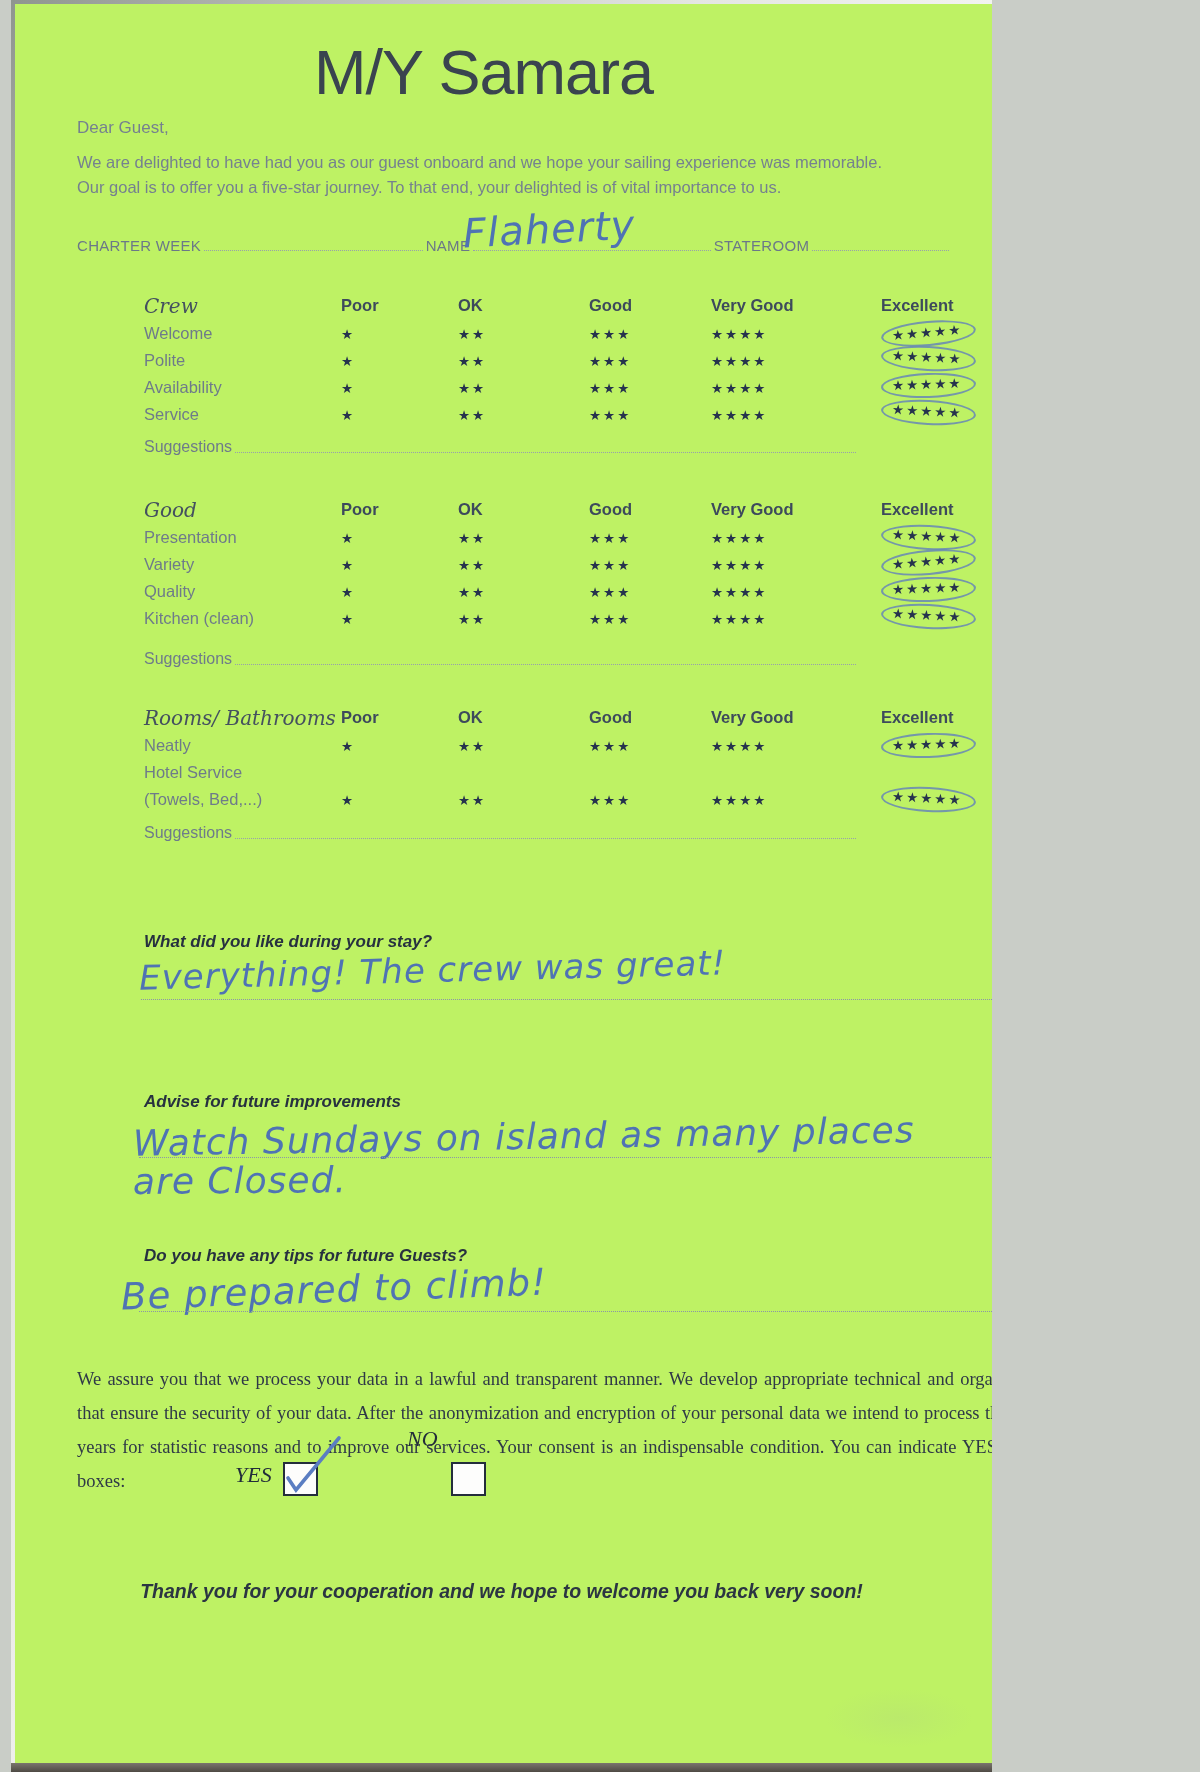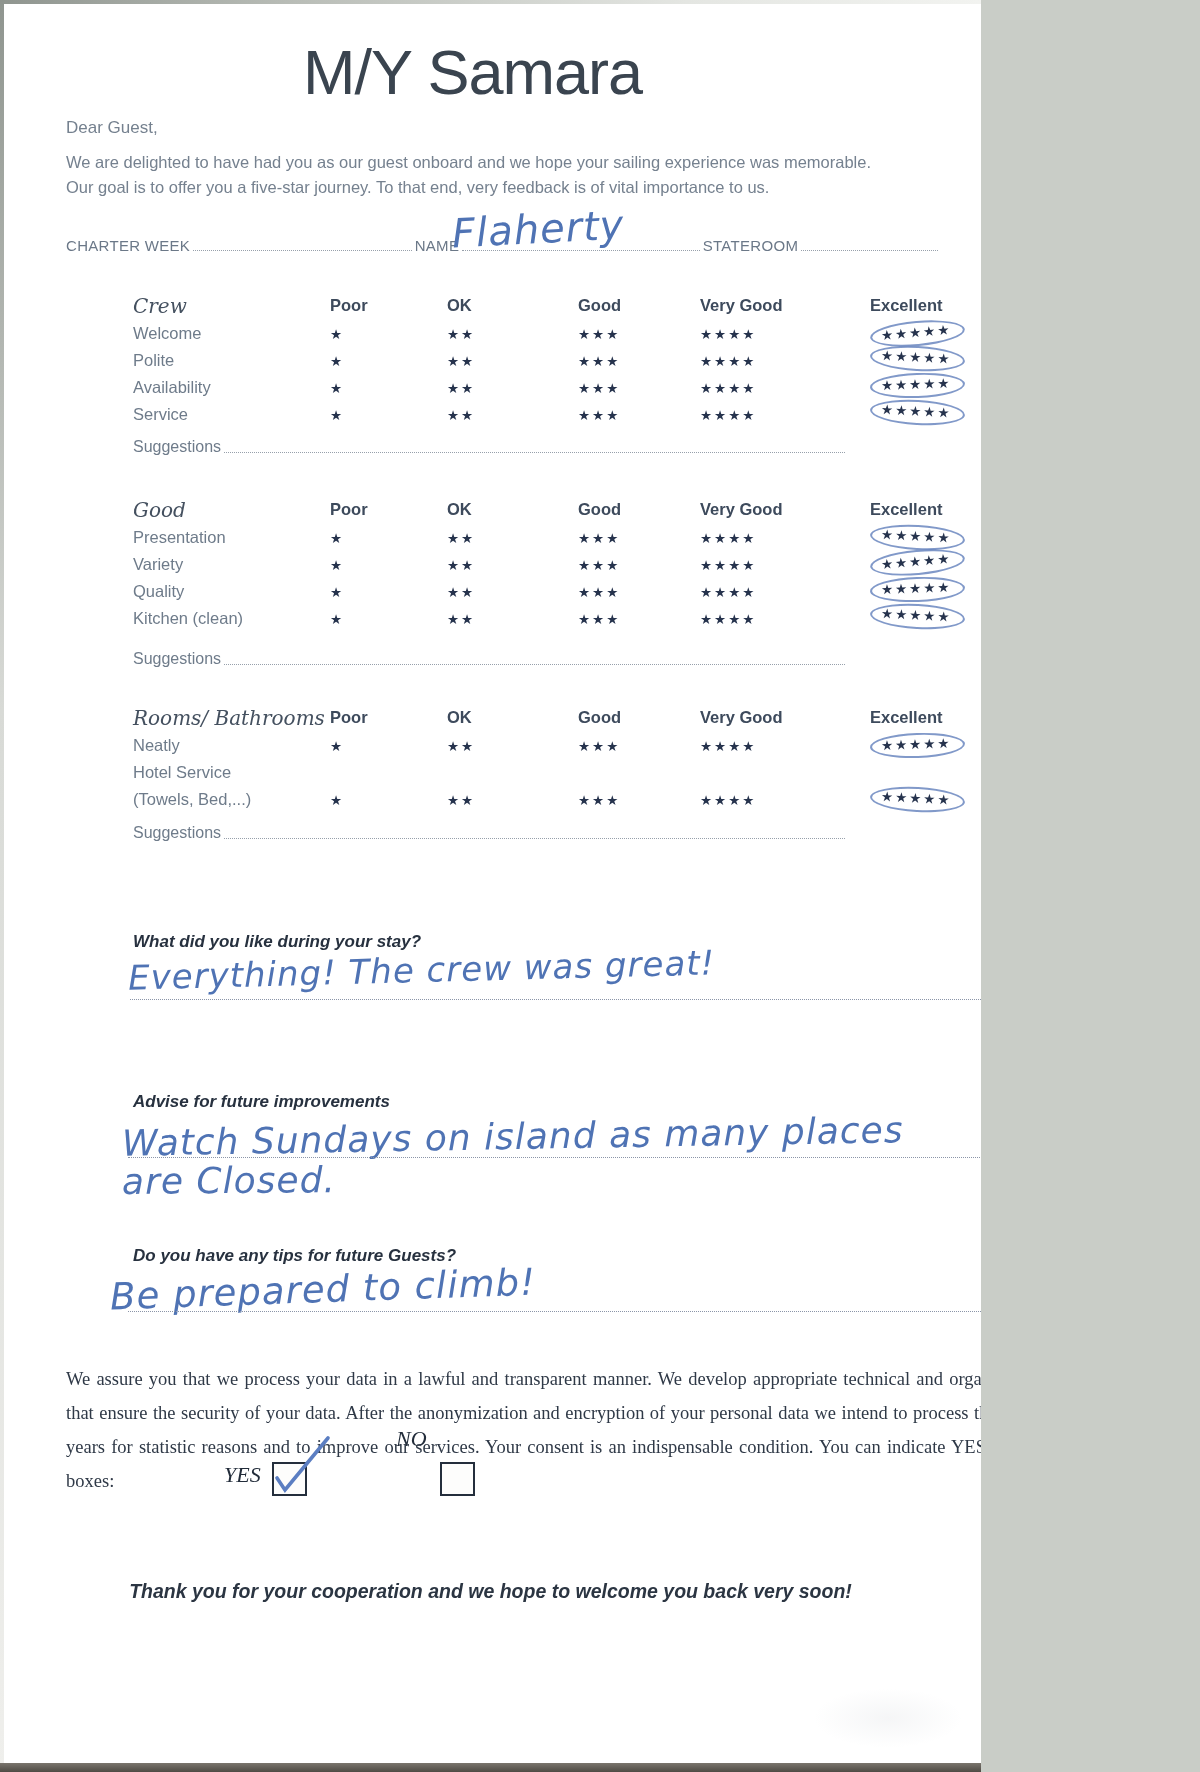--- a/index.html
+++ b/index.html
@@ -1,17 +1,17 @@
 <!DOCTYPE html>
 <html><head>
 <meta charset="utf-8">
 <style>
   html,body{margin:0;padding:0;background:#c9cdc7;}
-  #page{position:relative;width:981px;height:1772px;background:#ffffff;overflow:hidden;
-        font-family:"Liberation Sans",sans-serif;color:#6b7888;}
+  #page{position:relative;width:981px;height:1772px;background:#bef264;overflow:hidden;
+        font-family:"Liberation Sans",sans-serif;color:#6b7888;margin-left:11px;}
   
   .edge-top{position:absolute;left:0;top:0;width:100%;height:4px;background:linear-gradient(90deg,#8f958f,#b9bdb7 30%,#e4e6e2 70%,#f2f3f0);}
   .edge-left{position:absolute;left:0;top:0;width:4px;height:100%;background:linear-gradient(180deg,#8f958f,#d8dad6 40%,#efefec);}
   .edge-bottom{position:absolute;left:0;bottom:0;width:100%;height:9px;background:linear-gradient(180deg,#7a756d,#4e4a44);}
   .watermark{position:absolute;right:18px;top:1688px;width:150px;height:60px;border-radius:50%;
              background:radial-gradient(ellipse,#9aa2ac 0%,transparent 70%);opacity:.10;}
 
   .abs{position:absolute;}
 
   .title{left:0;right:0;top:36px;text-align:center;transform:translateX(-18px);
@@ -63,21 +63,21 @@
 </style>
 </head>
 <body>
 
 <div id="page">
 
   <div class="abs title">M/Y Samara</div>
   <div class="abs greeting">Dear Guest,</div>
   <div class="abs intro">
     <div>We are delighted to have had you as our guest onboard and we hope your sailing experience was memorable.</div>
-    <div>Our goal is to offer you a five-star journey. To that end, very feedback is of vital importance to us.</div>
+    <div>Our goal is to offer you a five-star journey. To that end, your delighted is of vital importance to us.</div>
   </div>
 
   <div class="abs charter-row">
     <span>CHARTER WEEK</span>
     <span class="dotfill df-a"></span>
     <span>NAME</span>
     <span class="dotfill df-b"></span>
     <span>STATEROOM</span>
     <span class="dotfill df-c"></span>
   </div>

